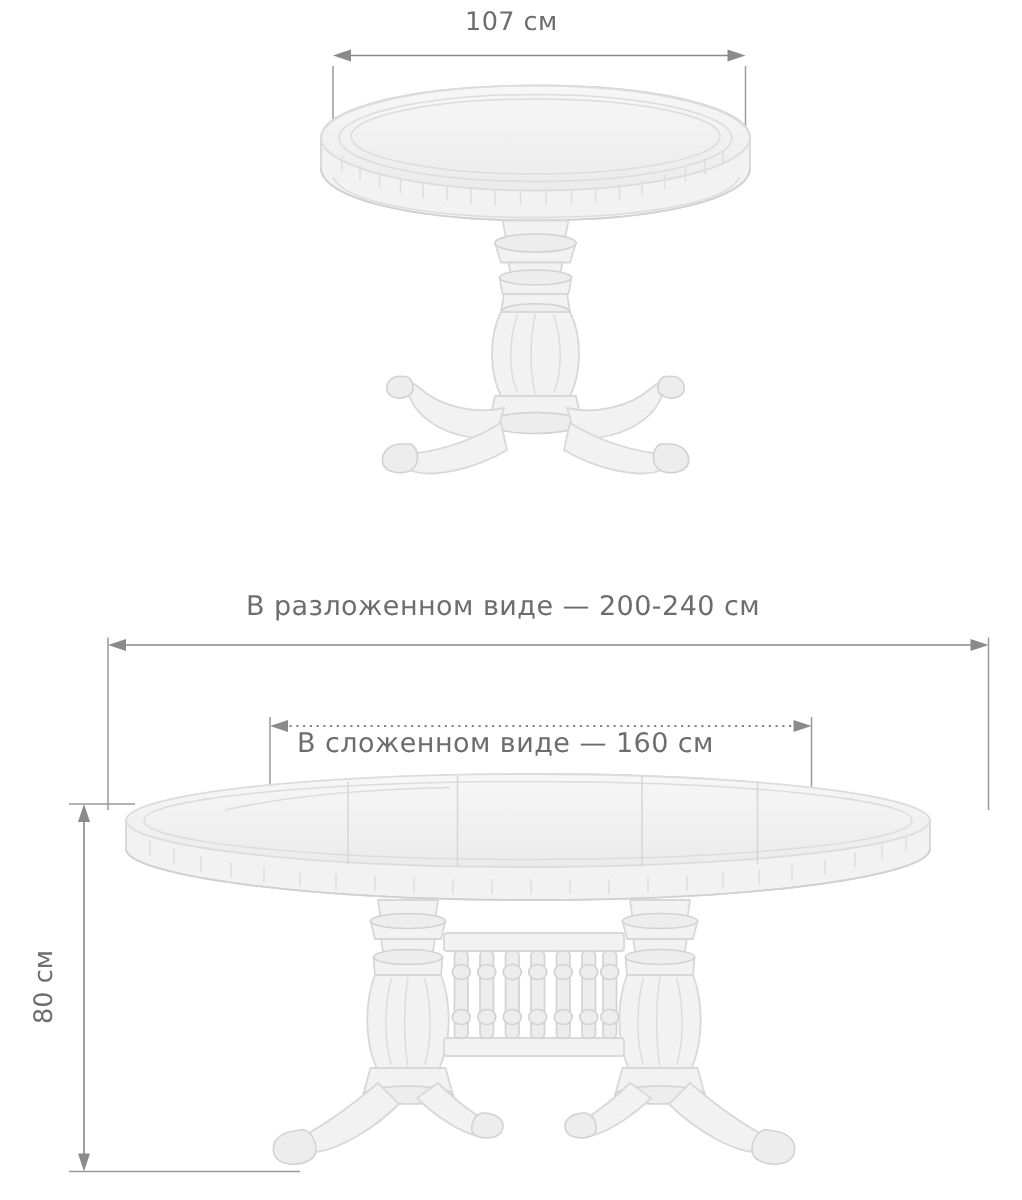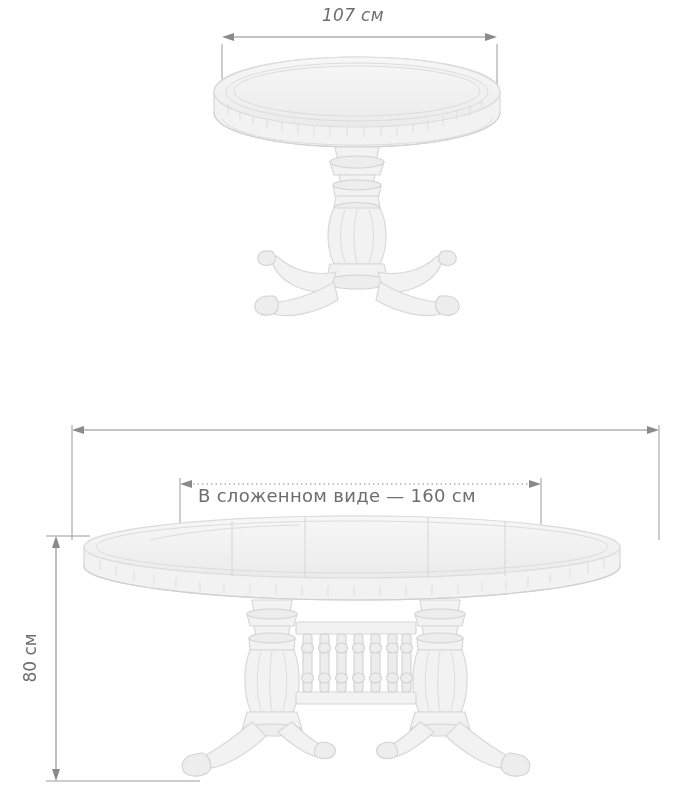--- a/index.html
+++ b/index.html
@@ -312,20 +312,21 @@
       <path class="furn-fill" d="M460,722 C474,734 490,746 504,754 C512,758 512,766 504,768 C488,768 462,752 446,736 Z" fill="url(#legGrad)"></path>
       <path class="furn-fill" d="M420,722 C412,730 400,740 390,746 C384,750 386,757 394,757 C406,755 424,742 434,732 Z" fill="url(#legGrad)"></path>
 
       <path class="furn-fill-2" d="M196,754 C186,755 180,762 183,770 C186,777 199,778 207,773 C214,769 210,755 202,753 Z"></path>
       <path class="furn-fill-2" d="M516,754 C526,755 532,762 529,770 C526,777 513,778 505,773 C498,769 502,755 510,753 Z"></path>
       <path class="furn-fill-2" d="M322,742 C331,742 337,747 335,753 C333,759 323,760 317,757 C312,754 315,743 322,742 Z"></path>
       <path class="furn-fill-2" d="M390,742 C381,742 375,747 377,753 C379,759 389,760 395,757 C400,754 397,743 390,742 Z"></path>
     </g>
   </svg>
 
-  <div class="dim-label" style="left: 322px; top: 5px; font-style: italic;">107 см</div>
-
+  <div class="dim-label" style="left: 310px; top: 5px;">107 см</div>
+
+  <div class="dim-label big" style="left: 164px; top: 394px;">В разложенном виде — 200-240 см</div>
 
   <div class="dim-label big" style="left: 198px; top: 444px; margin-top: 41px;">В сложенном виде — 160 см</div>
 
   <div class="vert-label" style="left: 5px; top: 648px; transform: rotate(-90deg);">80 см</div>
 
 </div>
 
 </body></html>

